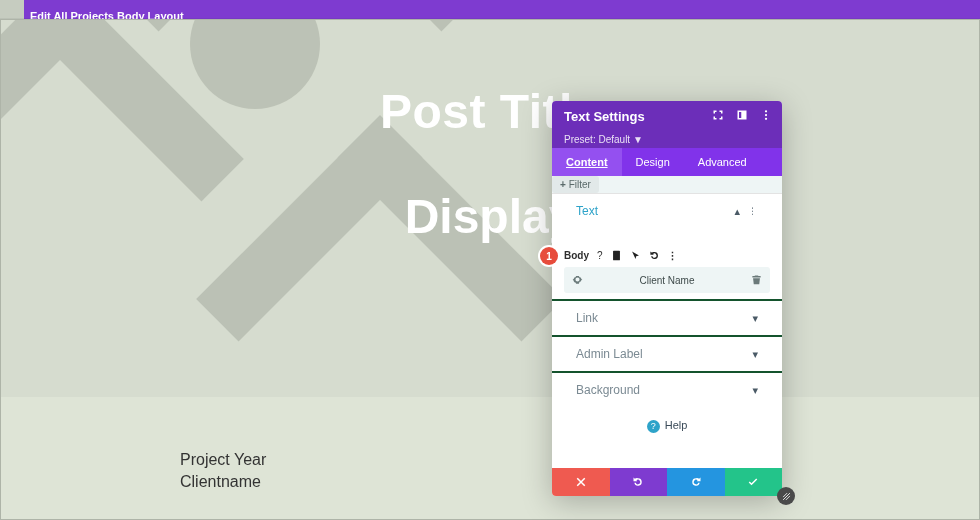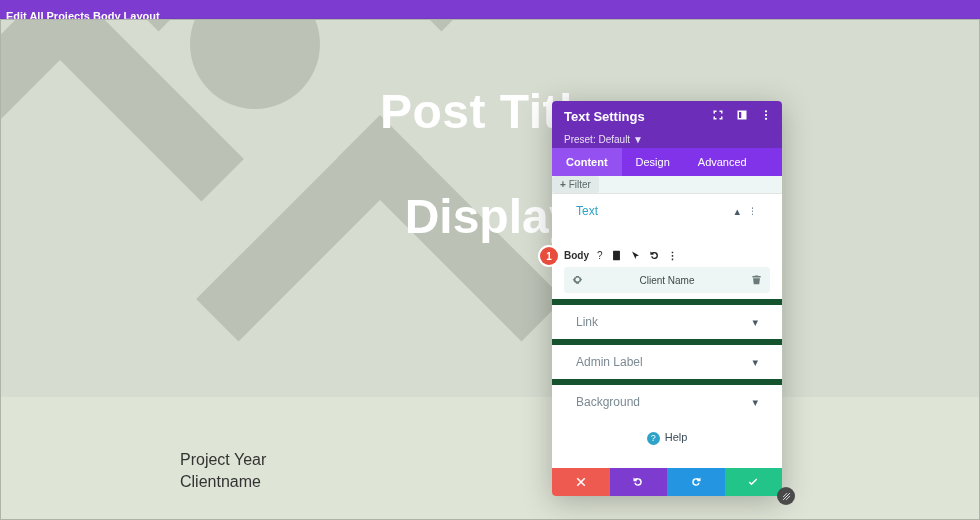--- a/index.html
+++ b/index.html
@@ -1,21 +1,21 @@
 <!DOCTYPE html>
 <html><head>
 <meta charset="utf-8">
 <style>
   * { box-sizing: border-box; margin: 0; padding: 0; }
   html, body { width: 980px; height: 520px; overflow: hidden; font-family: -apple-system, "Helvetica Neue", Arial, sans-serif; }
   body { background: #c6ccc0; }
 
   .topbar {
     height: 31px; background: #7e3bd0; color: #fff; font-size: 11px;
-    font-weight: 600; display: flex; align-items: center; padding: 0 6px;
+    font-weight: 600; display: flex; align-items: center; padding: 0 6px; margin-left: 24px;
   }
 
   .stage {
     position: absolute; top: 18px; left: 0; right: 0; bottom: 0;
     border-top: 1px solid rgba(0,0,0,.05);
   }
 
   
   .outer-band {
     position: absolute; inset: 0; background: #dee4d6;
@@ -54,32 +54,32 @@
   }
   .panel-header { background: #6c2eb9; color:#fff; padding: 8px 10px 3px 12px; }
   .panel-title-row { display:flex; align-items:center; justify-content:space-between; }
   .panel-title { font-size: 13px; font-weight:600; }
   .panel-icons { display:flex; gap:12px; font-size: 12px;}
   .panel-icons svg { width:12px; height:12px; fill:#fff; cursor:pointer;}
   .panel-preset { font-size: 10px; opacity:.85; margin-top:10px; }
 
   .tabs { background:#8133ea; display:flex; }
   .tab { flex: 0 0 auto; padding: 8px 14px; font-size: 11px; color:#fff; cursor:pointer; }
-  .tab.active { background:#9450f0; font-weight:600; }
+  .tab.active { background:#9450f0; font-weight:600;text-decoration:underline; }
 
   .search-row { display:flex; align-items:center; background:#eef5f5; border-bottom:1px solid #e3e3e3;}
   .search-in { flex:1; border:none; background:transparent; font-size:11px; padding:7px 10px; color:#7a8a8a;}
   .search-in::placeholder{color:#93a3a3;}
   .filter-btn { background:#e2e9e9; font-size:10px; color:#5a6a6a; padding:3px 8px; border-radius:3px; margin-right:6px; cursor:pointer;}
   .filter-btn::before { content:"+ "; font-weight:700;}
 
   .section-list { flex:1; overflow:auto; }
   .section-head { display:flex; align-items:center; justify-content:space-between; padding:10px 24px; font-size:12px; cursor:pointer; }
   .section-head.open { color:#2ea3c9; }
-  .section-head.closed { color:#7b8a93; border-top:6px solid #14532d;}
+  .section-head.closed { color:#7b8a93; border-top:2px solid #14532d;}
   .section-head .chev-icon { font-size:11px; color:#4a5a66; display:flex; gap:8px; align-items:center;}
   .section-head.open .chev-icon .caret::before{content:"▴";}
   .section-head.closed .chev-icon .caret::before{content:"▾";}
   .dots3 { letter-spacing:1px; font-size:9px;}
 
   .body-row { padding: 2px 12px 6px 12px; margin-top: 20px; }
   .label-strip { display:flex; align-items:center; gap:8px; font-size:10px; color:#2d2d2d; }
   .label-strip .lbl { font-weight:700;}
   .mini-ico { width:11px; height:11px; display:inline-block; }
   .dotsv { font-weight:700; }

